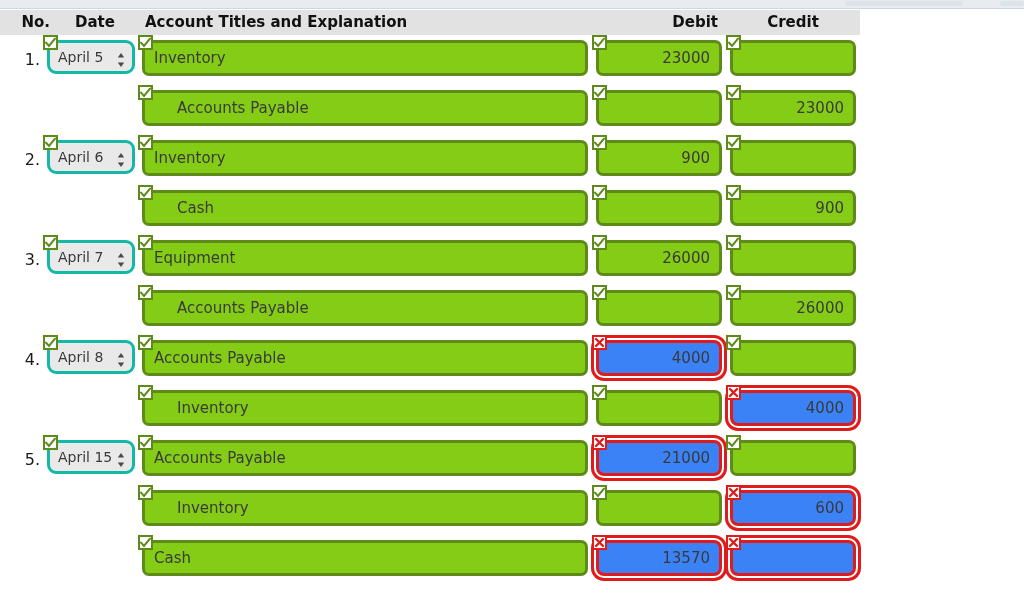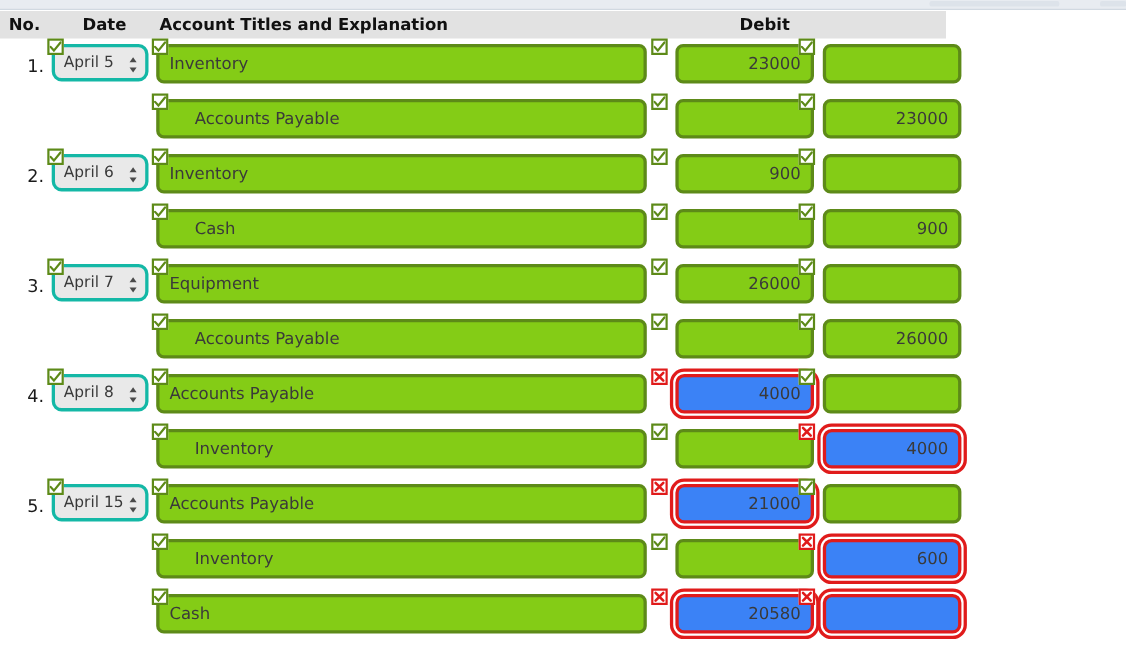--- a/index.html
+++ b/index.html
@@ -30,21 +30,21 @@
   .header {
     position: absolute; left: 0; top: 10px;
     width: 860px; height: 25px;
     background: #e2e2e2;
   }
   .header .hcell {
     position: absolute; top: 0; height: 25px;
     line-height: 25px;
     font-size: 15px; font-weight: bold; color: #111111;
   }
-  .h-no     { left: 8px;   width: 42px;  text-align: left; }
+  .h-no     { left: 8px;   width: 42px;  text-align: right; }
   .h-date   { left: 58px;  width: 74px;  text-align: center; }
   .h-acct   { left: 145px; width: 420px; text-align: left; }
   .h-debit  { left: 600px; width: 118px; text-align: right; }
   .h-credit { left: 733px; width: 120px; text-align: center; }
 
   
   .sheet {
     position: absolute; left: 0; top: 35px;
     width: 1024px; height: 576px;
   }
@@ -115,35 +115,36 @@
     width: 8px; height: 16px;
   }
 
   
   .col-date   { left: 43px;  }
   .col-acct   { left: 138px; }
   .col-debit  { left: 592px; }
   .col-credit { left: 726px; }
 
   .w-acct   { width: 446px; }
-  .w-amount { width: 126px; margin-left: 18px; }
+  .w-amount { width: 126px; }
 </style>
 </head>
 <body>
 
 <div class="top-strip">
   <div class="pill p1"></div>
   <div class="pill p2"></div>
 </div>
 
 <div class="header">
   <div class="hcell h-no">No.</div>
   <div class="hcell h-date">Date</div>
   <div class="hcell h-acct">Account Titles and Explanation</div>
   <div class="hcell h-debit">Debit</div>
+  <div class="hcell h-credit">Credit</div>
 </div>
 
 <div class="sheet" id="sheet">
     <div class="line" style="top: 0px;">
       <div class="rownum">1.</div>
       <div class="field col-date">
         <span class="badge">
           <svg width="11" height="11" viewBox="0 0 11 11" aria-hidden="true">
             <path d="M1 5.6 L4 9 L10 1.6" stroke="#5d8a18" stroke-width="2" fill="none" stroke-linecap="round"></path>
           </svg>
@@ -468,21 +469,21 @@
           </svg>
         </span>
         <div class="inp w-acct">Cash</div>
       </div>
       <div class="field col-debit">
         <span class="badge bad">
           <svg width="11" height="11" viewBox="0 0 11 11" aria-hidden="true">
             <path d="M2 2 L9 9 M9 2 L2 9" stroke="#e01b1b" stroke-width="2.4" fill="none" stroke-linecap="round"></path>
           </svg>
         </span>
-        <div class="inp num w-amount err">20580</div>
+        <div class="inp num w-amount err">13570</div>
       </div>
       <div class="field col-credit">
         <span class="badge bad">
           <svg width="11" height="11" viewBox="0 0 11 11" aria-hidden="true">
             <path d="M2 2 L9 9 M9 2 L2 9" stroke="#e01b1b" stroke-width="2.4" fill="none" stroke-linecap="round"></path>
           </svg>
         </span>
         <div class="inp num w-amount err"></div>
       </div>
     </div>

